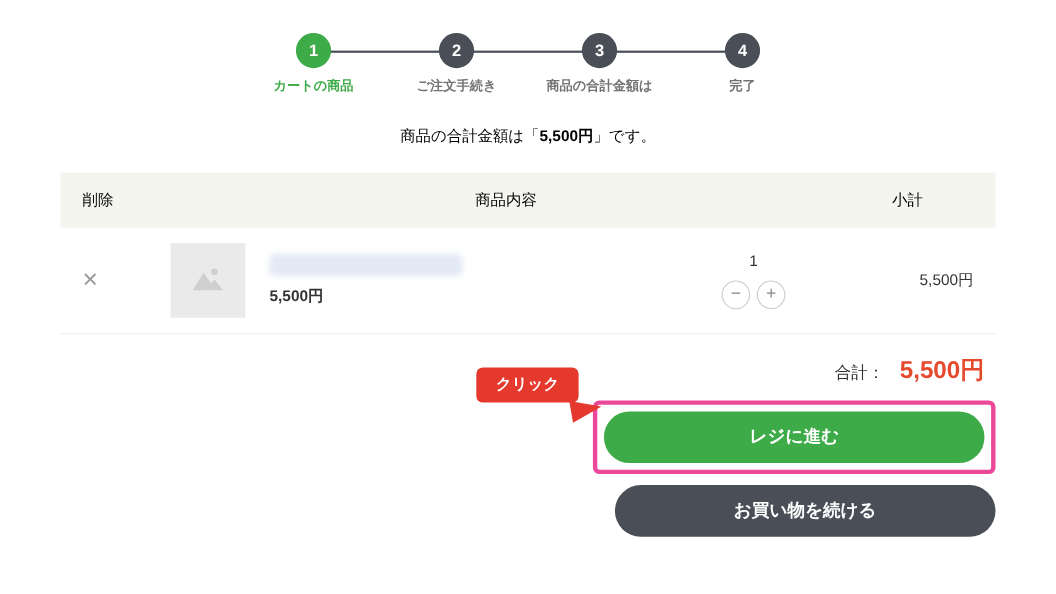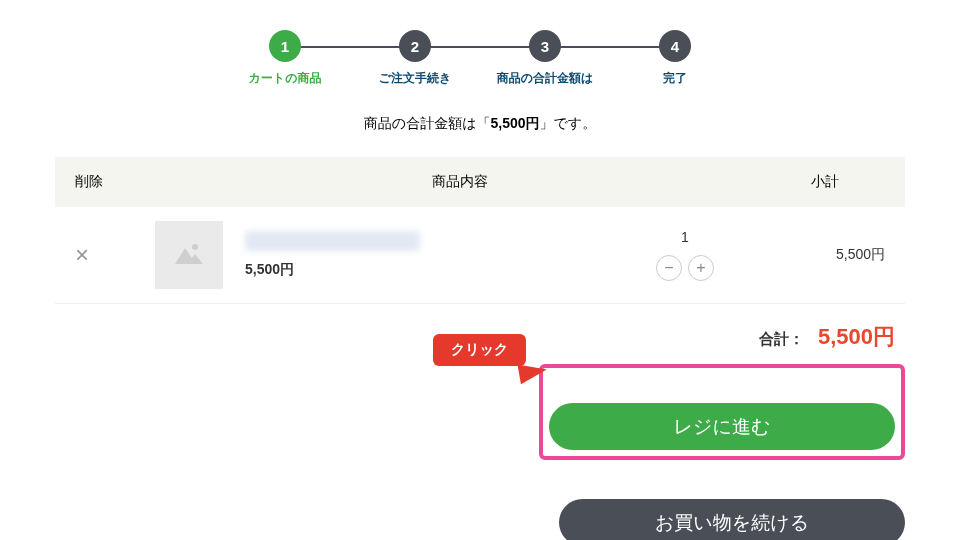--- a/index.html
+++ b/index.html
@@ -40,21 +40,21 @@
       font-size: 15px;
       font-weight: 600;
       z-index: 2;
       position: relative;
     }
     .step-circle.active { background: #3dab47; }
     .step-circle.inactive { background: #4a4e56; }
     .step-label {
       font-size: 12px;
       margin-top: 8px;
-      color: #0c4a6e;
+      color: #737373;
       font-weight: 600;
     }
     .step-label.active { color: #3dab47; }
     .step-line {
       position: absolute;
       top: 16px;
       left: 50%;
       width: 130px;
       height: 2px;
       background: #4a4e56;
@@ -166,21 +166,21 @@
     .total-row {
       display: flex;
       justify-content: flex-end;
       align-items: baseline;
       gap: 14px;
       margin-top: 18px;
       padding-right: 10px;
     }
     .total-label {
       font-size: 15px;
-      font-weight: 700;
+      font-weight: 400;
     }
     .total-amount {
       font-size: 22px;
       font-weight: 700;
       color: #e54a2e;
     }
     
     .btn-area {
       display: flex;
       flex-direction: column;
@@ -215,28 +215,27 @@
       border-top: 10px solid transparent;
       border-bottom: 10px solid transparent;
       border-left: 28px solid #e5392e;
       transform: rotate(-10deg);
     }
     .btn {
       width: 346px;
       height: 47px;
       border-radius: 30px;
       border: none;
-      font-size: 19px;
-      font-weight: 400;
+      font-size: 16px;
+      font-weight: 700;
       cursor: pointer;
       display: flex;
       align-items: center;
       justify-content: center;
       color: #fff;
-      margin-top: 29px;
     }
     .btn-primary { background: #3dab47; }
     .btn-secondary { background: #4a4e56; }
   </style>
 </head>
 <body>
 
 <div class="container">
 
   <div class="stepper">

